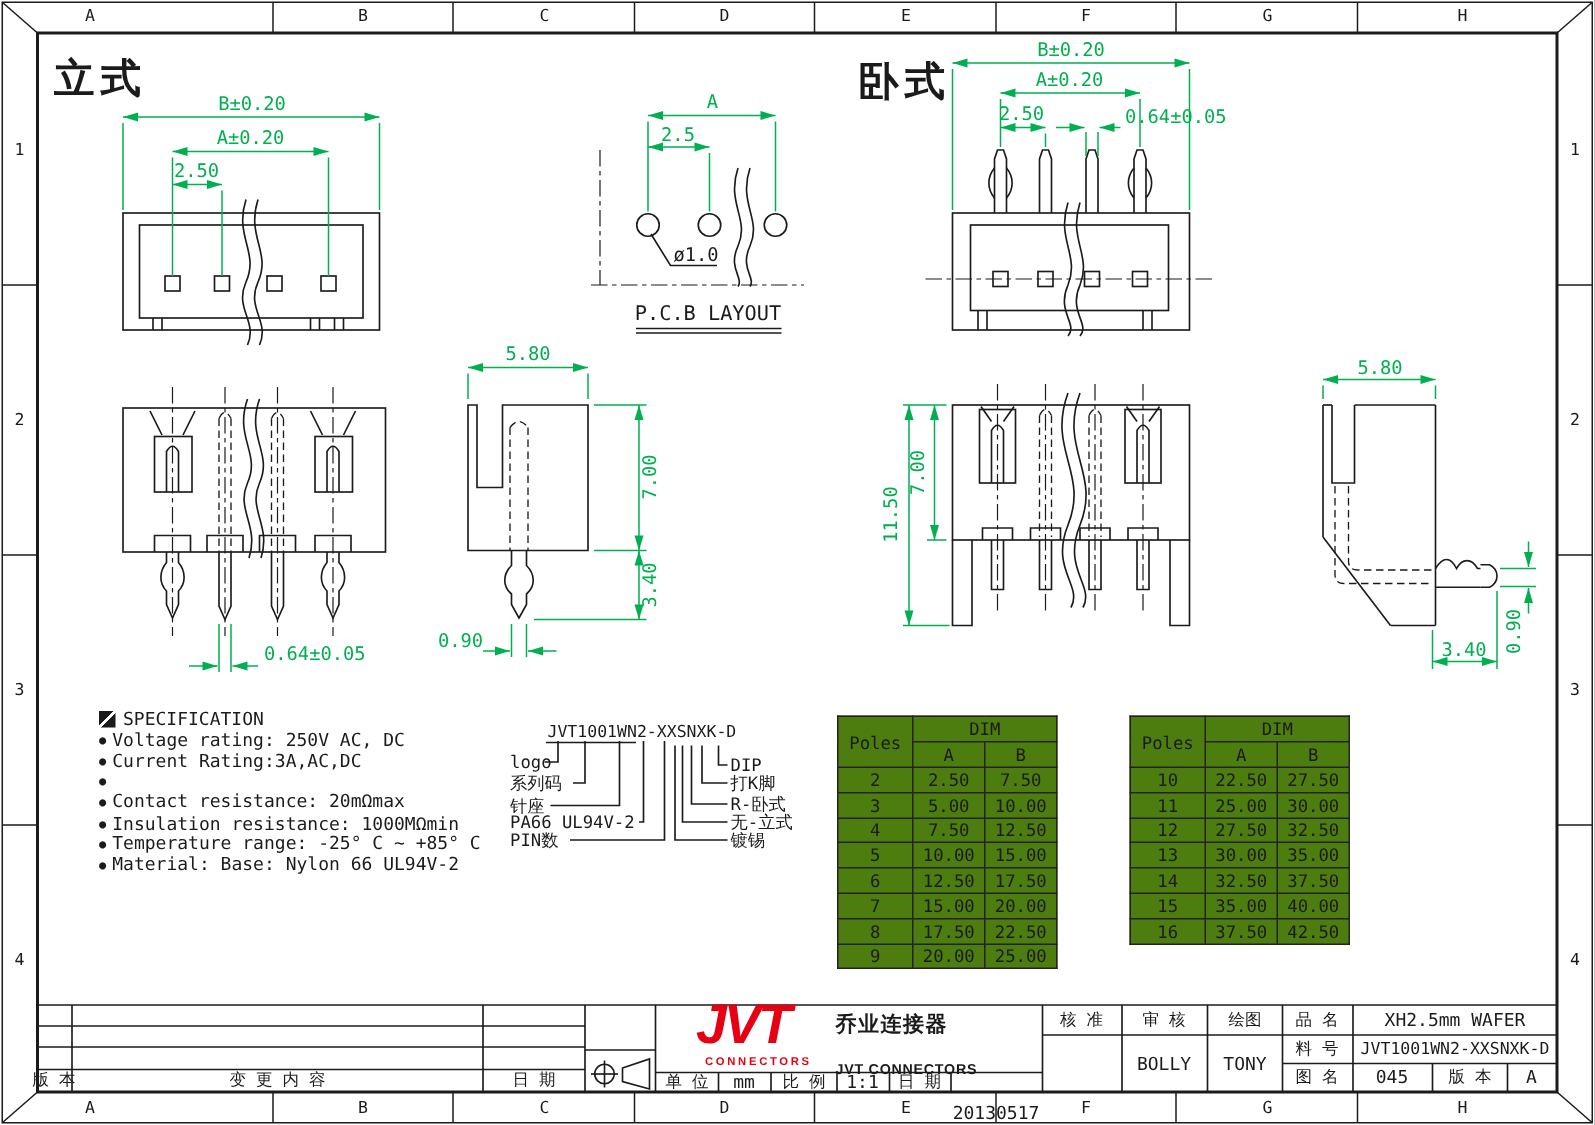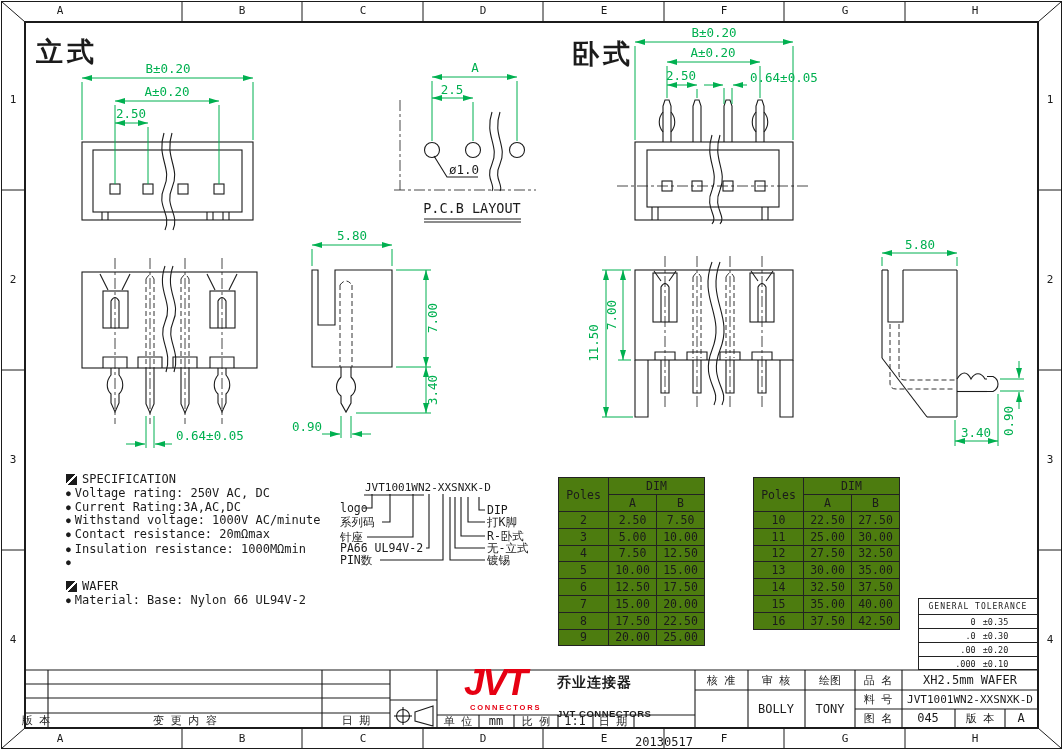--- a/index.html
+++ b/index.html
@@ -449,37 +449,33 @@
   <div class="bullet-line">
         <span class="b">●</span>
         <span>Voltage rating: 250V AC, DC</span>
       </div>
   <div class="bullet-line">
         <span class="b">●</span>
         <span>Current Rating:3A,AC,DC</span>
       </div>
   <div class="bullet-line">
         <span class="b">●</span>
-        <span>Withstand voltage: 1000V AC/minute</span>
       </div>
   <div class="bullet-line">
         <span class="b">●</span>
         <span>Contact resistance: 20mΩmax</span>
       </div>
   <div class="bullet-line" style="margin-top:2px">
         <span class="b">●</span>
         <span>Insulation resistance: 1000MΩmin</span>
       </div>
   <div class="bullet-line">
         <span class="b">●</span>
+        <span>Temperature range: -25° C ~ +85° C</span>
       </div>
-  <div class="spec-title" style="margin-top:10px">
-    <span class="sq"></span>
-    <span>WAFER</span>
-  </div>
   <div class="bullet-line">
         <span class="b">●</span>
         <span>Material: Base: Nylon 66 UL94V-2</span>
       </div>
 </div>
 
 <table class="dim-table" style="left:558px;top:477px">
   <thead>
     <tr>
       <th rowspan="2" class="col-poles">Poles</th>
@@ -577,39 +573,20 @@
           <td>40.00</td>
         </tr>
         <tr>
           <td>16</td>
           <td>37.50</td>
           <td>42.50</td>
         </tr>
       </tbody>
 </table>
 
-<div class="abs" id="tol">
-  <div class="ttitle">GENERAL TOLERANCE</div>
-  <div class="trow">
-        <span class="dg">0</span>
-        <span>±0.35</span>
-      </div>
-  <div class="trow">
-        <span class="dg">.0</span>
-        <span>±0.30</span>
-      </div>
-  <div class="trow">
-        <span class="dg">.00</span>
-        <span>±0.20</span>
-      </div>
-  <div class="trow">
-        <span class="dg">.000</span>
-        <span>±0.10</span>
-      </div>
-</div>
 
 <div class="tbt" style="left:36px;top:720px">版 本</div>
 <div class="tbt" style="left:185px;top:720px">变 更 内 容</div>
 <div class="tbt" style="left:356px;top:720px">日 期</div>
 
 <div class="abs" id="logo-jvt">JVT</div>
 <div class="abs" id="logo-sub">CONNECTORS</div>
 <div class="abs" id="company-cn">乔业连接器</div>
 <div class="abs" id="company-en">JVT CONNECTORS</div>
 

